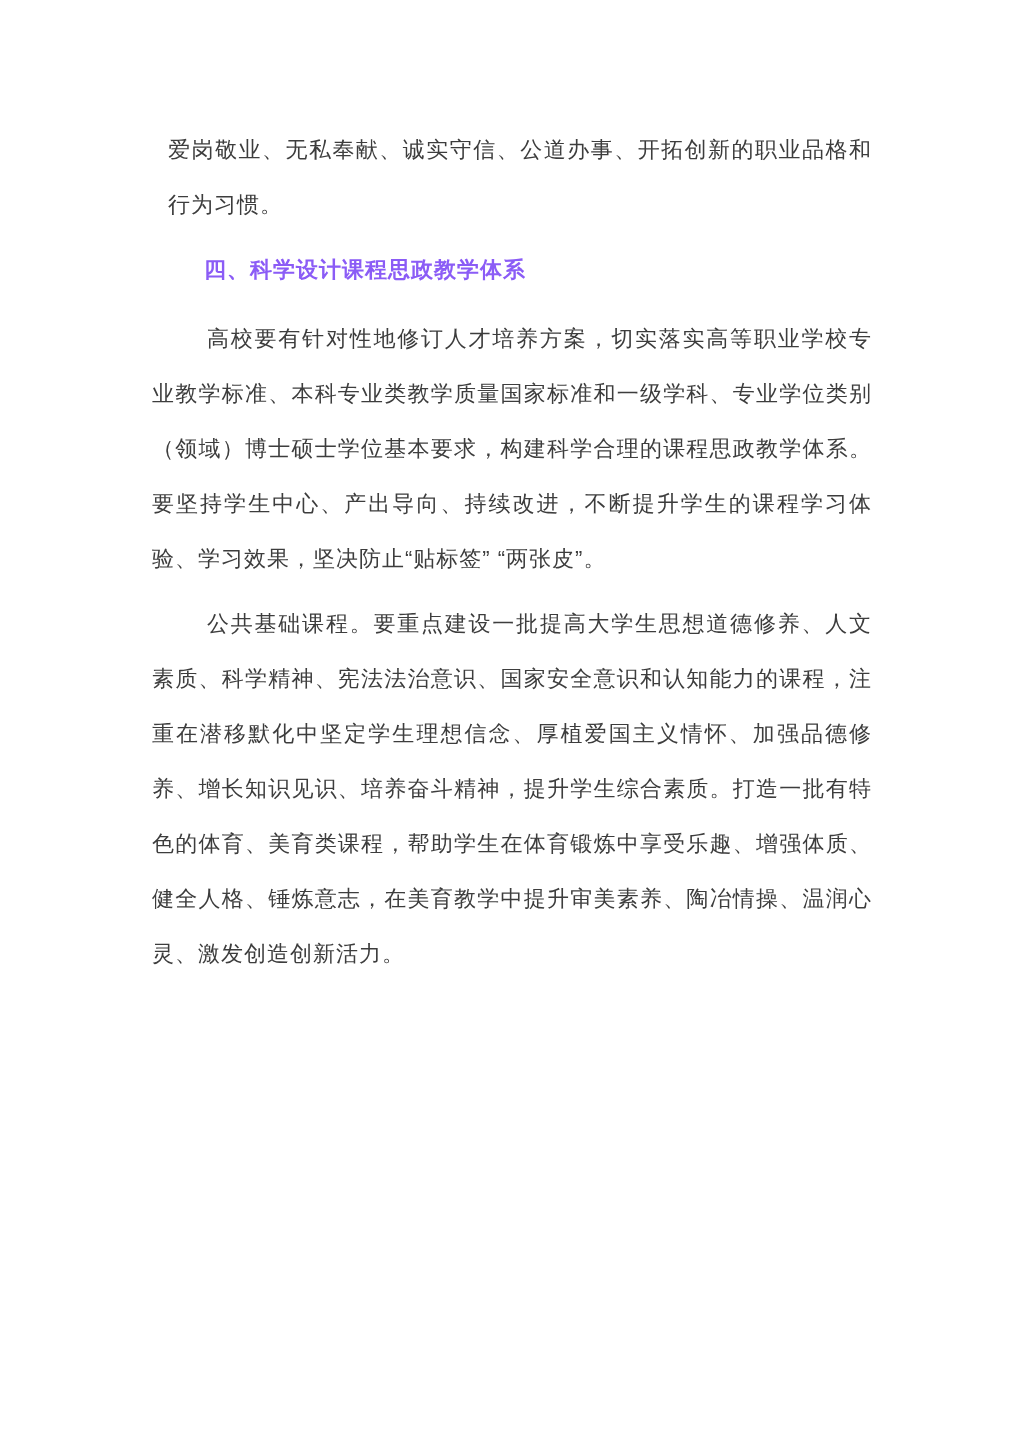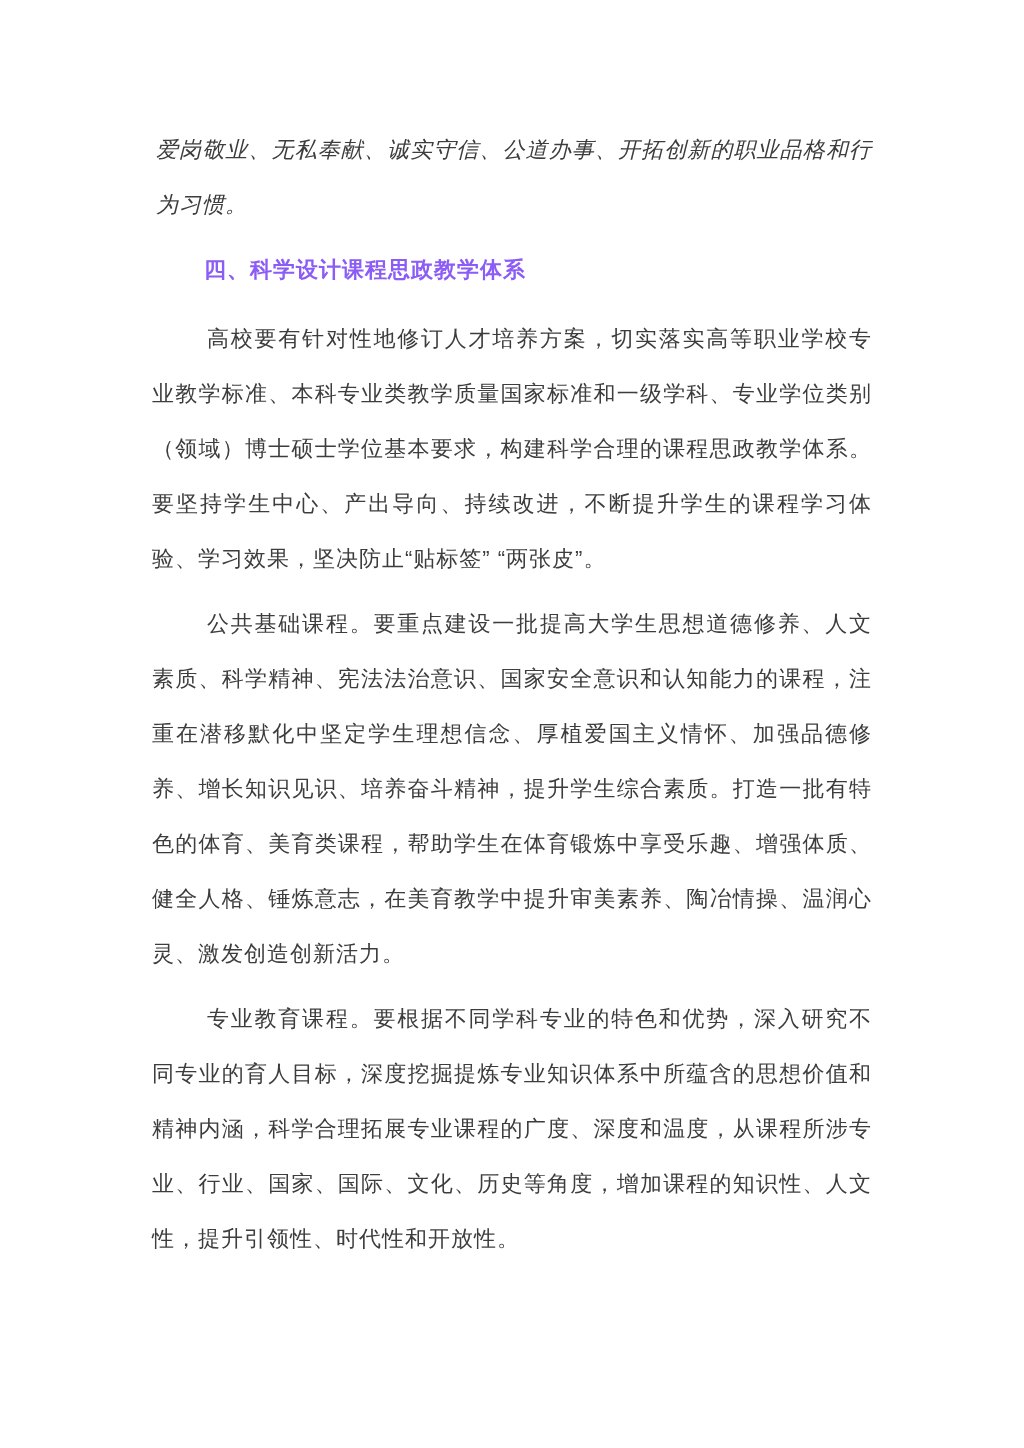--- a/index.html
+++ b/index.html
@@ -25,23 +25,22 @@
     font-size: 22px;
     line-height: 55px;
     letter-spacing: 1px;
     text-align: justify;
   }
   p.body-para {
     margin: 0 0 10px 0;
     text-indent: 55px;
   }
   p.body-cont {
-    margin: 0 0 10px 4px;
+    margin: 0 0 10px 16px;
     text-indent: 0;
-    font-style: italic;
   }
   h3.section-heading {
     margin: 8px 0 14px 0;
     font-size: 22px;
     line-height: 55px;
     font-weight: bold;
     color: #8b5cf6;
     letter-spacing: 1px;
     text-indent: 52px;
     text-align: left;
@@ -53,15 +52,14 @@
 <div class="page">
   <div class="doc-text">
     <p class="body-cont">爱岗敬业、无私奉献、诚实守信、公道办事、开拓创新的职业品格和行为习惯。</p>
 
     <h3 class="section-heading">四、科学设计课程思政教学体系</h3>
 
     <p class="body-para">高校要有针对性地修订人才培养方案，切实落实高等职业学校专业教学标准、本科专业类教学质量国家标准和一级学科、专业学位类别（领域）博士硕士学位基本要求，构建科学合理的课程思政教学体系。要坚持学生中心、产出导向、持续改进，不断提升学生的课程学习体验、学习效果，坚决防止“贴标签” “两张皮”。</p>
 
     <p class="body-para">公共基础课程。要重点建设一批提高大学生思想道德修养、人文素质、科学精神、宪法法治意识、国家安全意识和认知能力的课程，注重在潜移默化中坚定学生理想信念、厚植爱国主义情怀、加强品德修养、增长知识见识、培养奋斗精神，提升学生综合素质。打造一批有特色的体育、美育类课程，帮助学生在体育锻炼中享受乐趣、增强体质、健全人格、锤炼意志，在美育教学中提升审美素养、陶冶情操、温润心灵、激发创造创新活力。</p>
 
-    <p class="body-para">专业教育课程。要根据不同学科专业的特色和优势，深入研究不同专业的育人目标，深度挖掘提炼专业知识体系中所蕴含的思想价值和精神内涵，科学合理拓展专业课程的广度、深度和温度，从课程所涉专业、行业、国家、国际、文化、历史等角度，增加课程的知识性、人文性，提升引领性、时代性和开放性。</p>
   </div>
 </div>
 
 </body></html>

